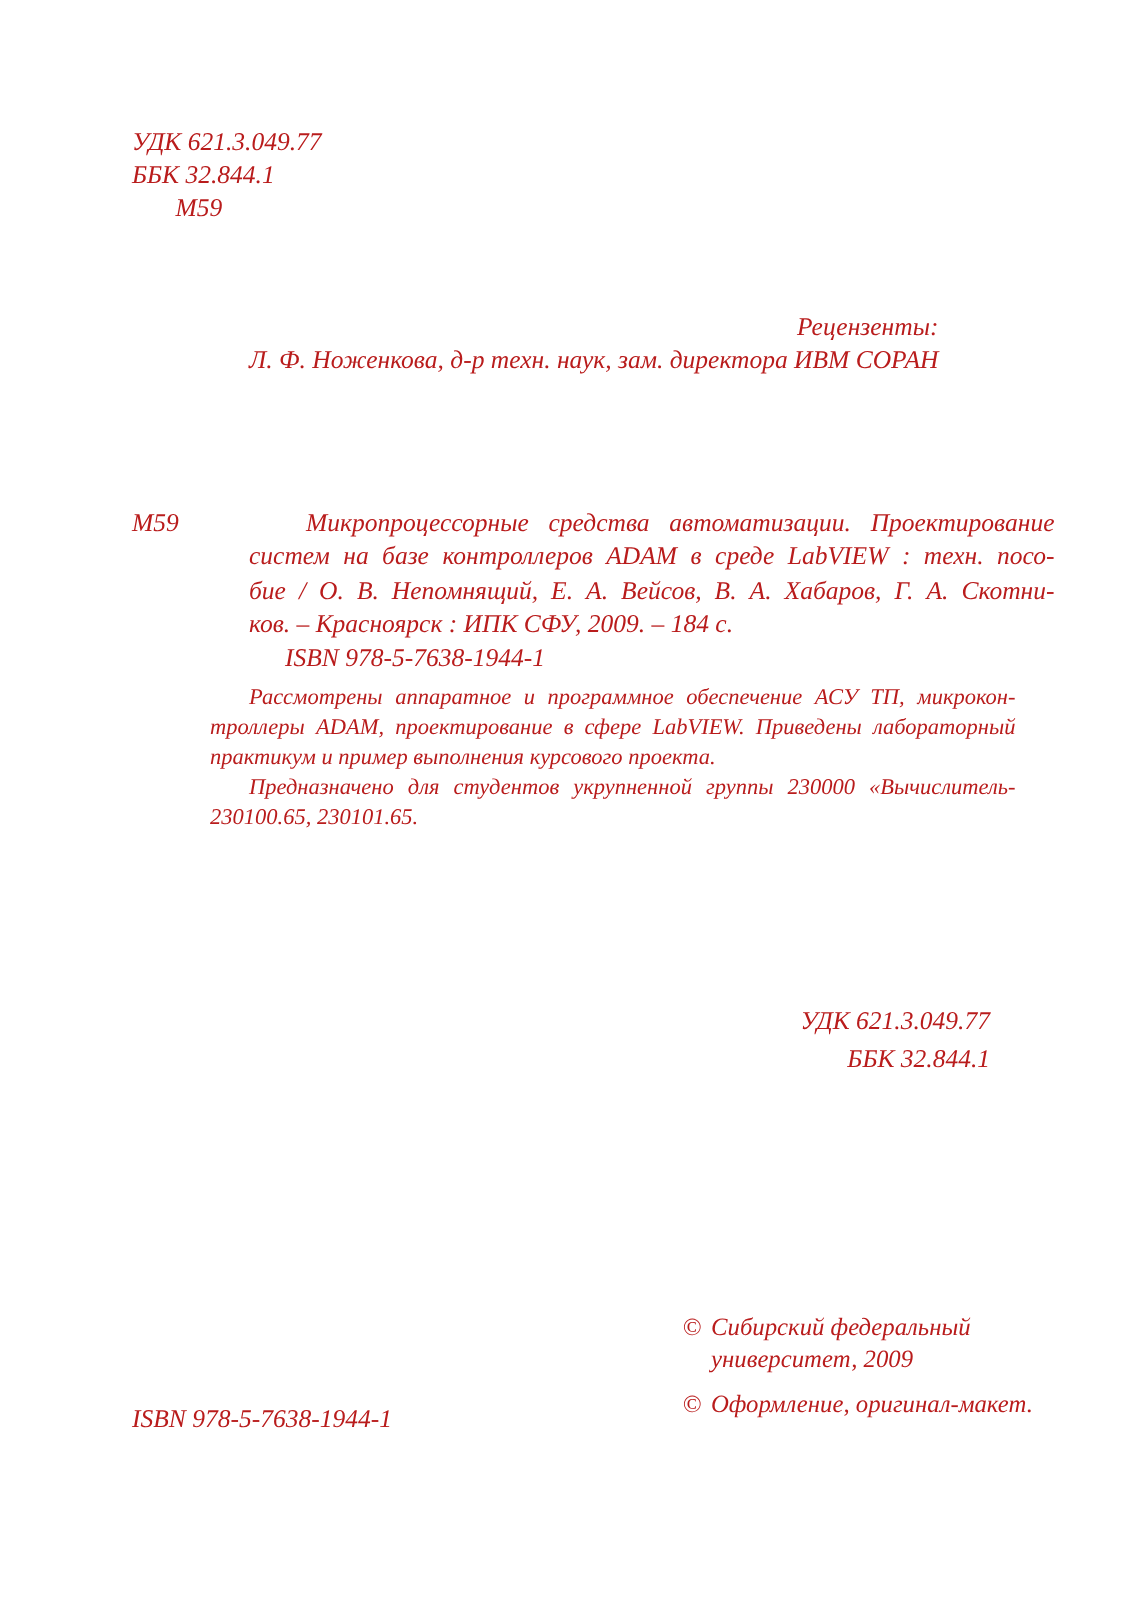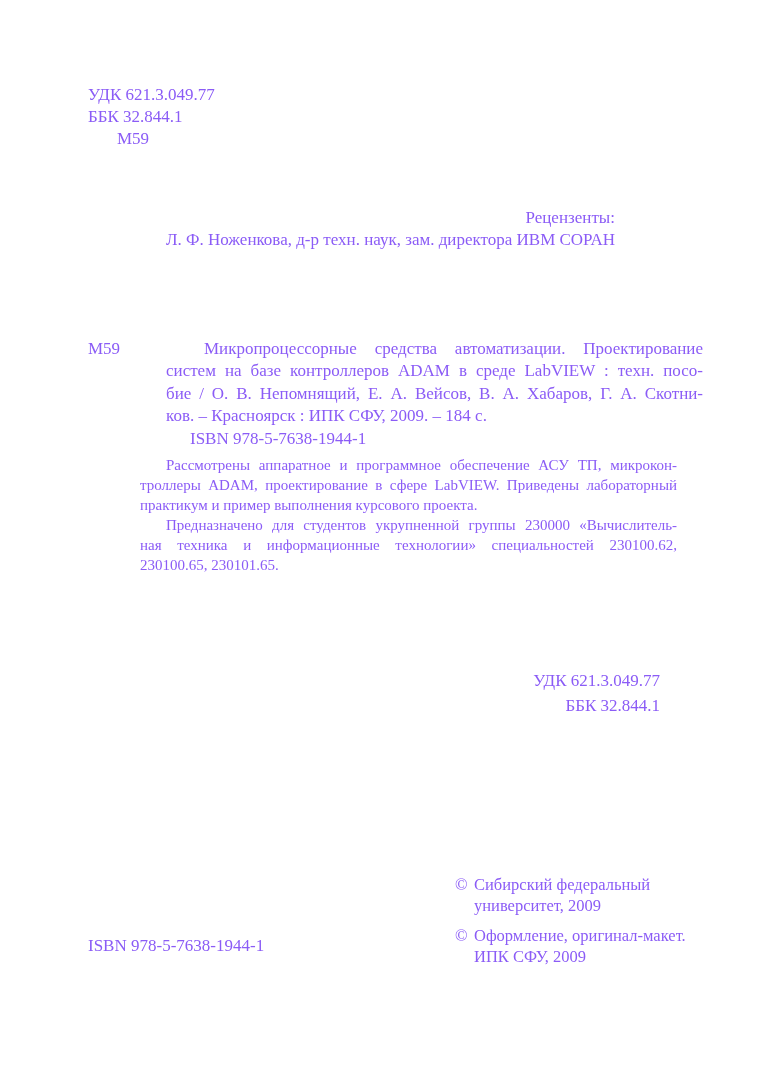--- a/index.html
+++ b/index.html
@@ -2,24 +2,25 @@
 <html><head>
 <meta charset="utf-8">
 <style>
   * { margin: 0; padding: 0; box-sizing: border-box; }
   html, body { background: #ffffff; }
   .page {
     position: relative;
     width: 764px;
     height: 1080px;
     background: #ffffff;
-    color: #8b5cf6;
+    color: #b91c1c;
     font-family: "Liberation Serif", serif;
     font-size: 17px;
     overflow: hidden;
+    font-style: italic;
   }
   .block-top-codes {
     position: absolute;
     left: 88px;
     top: 84px;
     line-height: 22px;
   }
   .code-indent { margin-left: 29px; }
 
   .reviewers {
@@ -111,38 +112,36 @@
   </div>
 
   <div class="annotation">
     <div>
       <div class="line j first">Рассмотрены аппаратное и программное обеспечение АСУ ТП, микрокон-</div>
       <div class="line j">троллеры ADAM, проектирование в сфере LabVIEW. Приведены лабораторный</div>
       <div class="line">практикум и пример выполнения курсового проекта.</div>
     </div>
     <div>
       <div class="line j first">Предназначено для студентов укрупненной группы 230000 «Вычислитель-</div>
-      <div class="line j">ная техника и информационные технологии» специальностей 230100.62,</div>
       <div class="line">230100.65, 230101.65.</div>
     </div>
   </div>
 
   <div class="codes-right">
     <div>УДК 621.3.049.77</div>
     <div>ББК 32.844.1</div>
   </div>
 
   <div class="copyright">
     <div class="c-item">
       <span class="c-symbol">©</span>
       <div>Сибирский федеральный</div>
       <div>университет, 2009</div>
     </div>
     <div class="c-item">
       <span class="c-symbol">©</span>
       <div>Оформление, оригинал-макет.</div>
-      <div>ИПК СФУ, 2009</div>
     </div>
   </div>
 
   <div class="isbn-bottom">ISBN 978-5-7638-1944-1</div>
 
 </div>
 
 </body></html>

